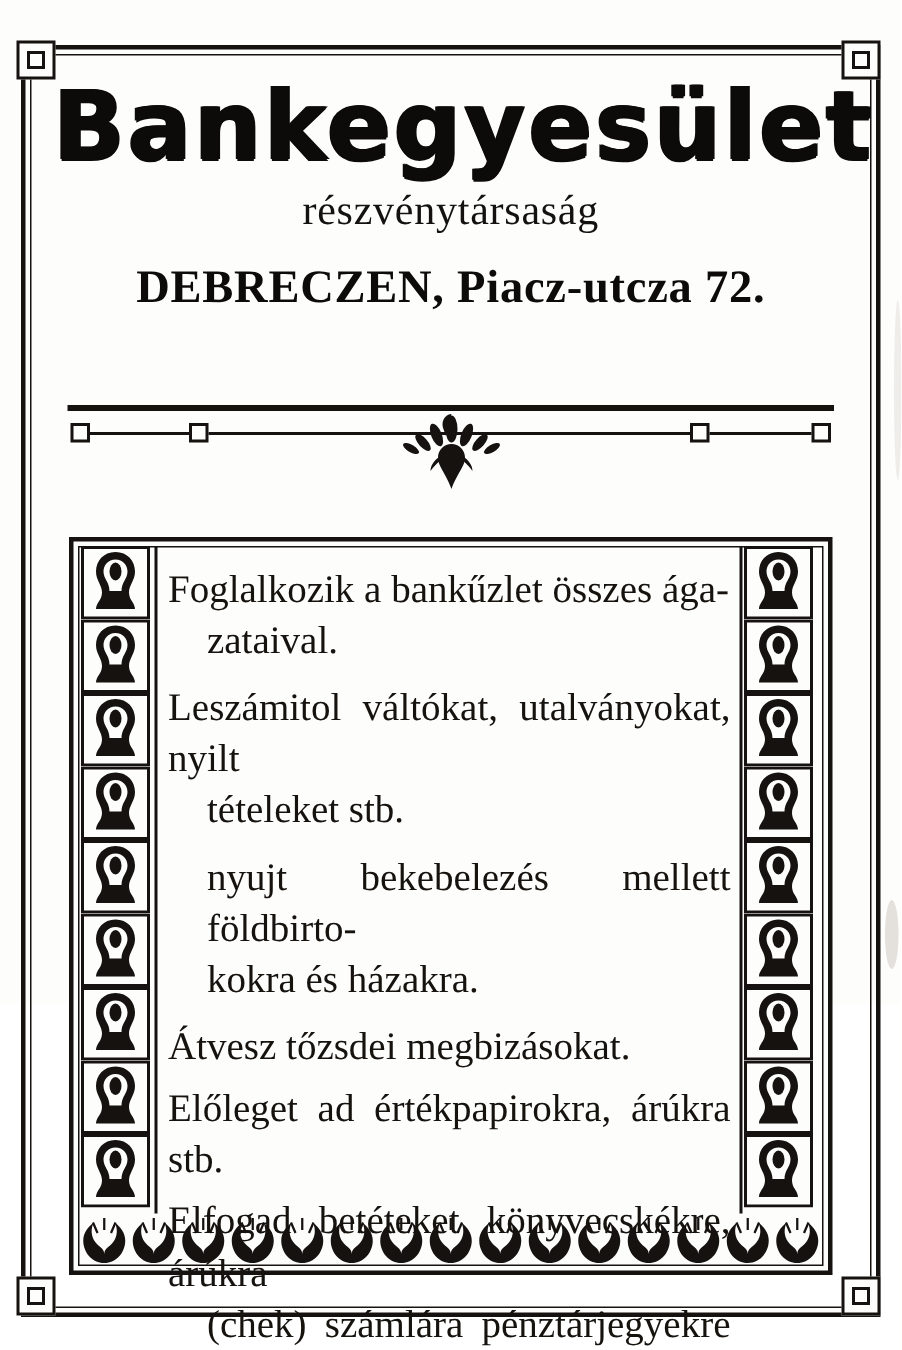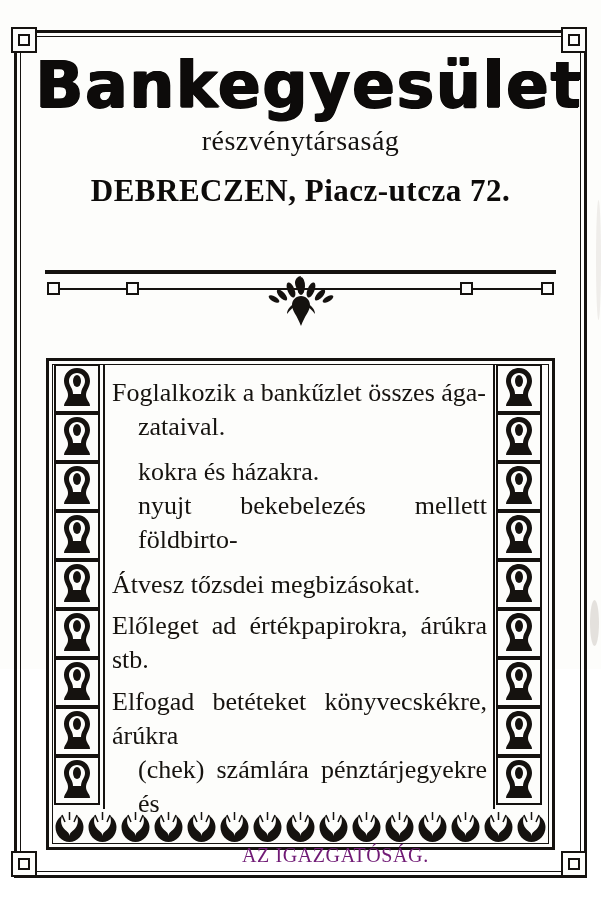--- a/index.html
+++ b/index.html
@@ -521,22 +521,26 @@
         </g>
       </svg>
   </div>
 
   <div class="content">
     <div class="item">
       <span>Foglalkozik a bankűzlet összes ága-</span>
       <span class="cont">zataival.</span>
     </div>
     <div class="item">
+      <span>Leszámitol váltókat, utalványokat, nyilt</span>
+      <span class="cont">tételeket stb.</span>
+    </div>
+    <div class="item">
+      <span class="cont">nyujt bekebelezés mellett földbirto-</span>
       <span class="cont">kokra és házakra.</span>
-      <span class="cont">nyujt bekebelezés mellett földbirto-</span>
     </div>
     <div class="item tight">
       <span>Átvesz tőzsdei megbizásokat.</span>
     </div>
     <div class="item tight">
       <span>Előleget ad értékpapirokra, árúkra stb.</span>
     </div>
     <div class="item tight">
       <span>Elfogad betéteket könyvecskékre, árúkra</span>
       <span class="cont">(chek) számlára pénztárjegyekre és</span>

